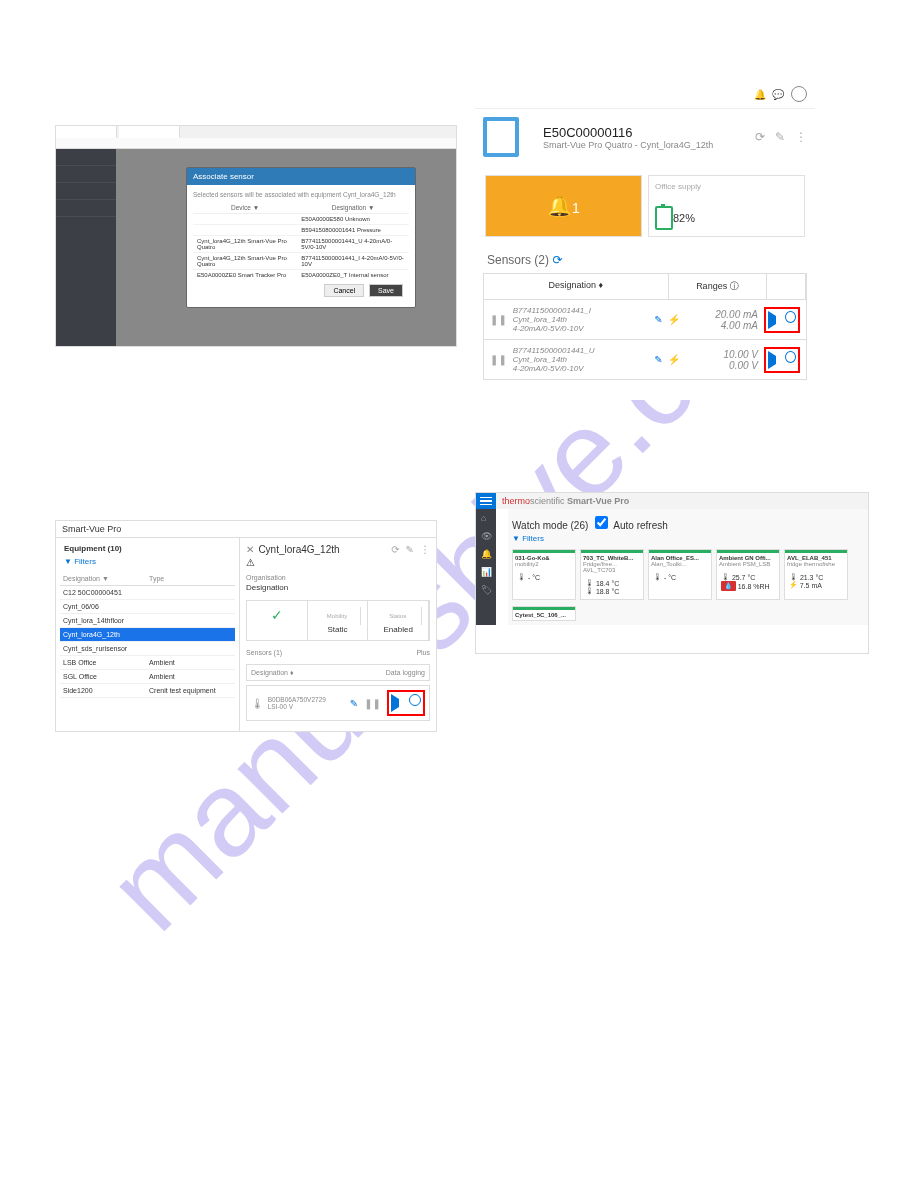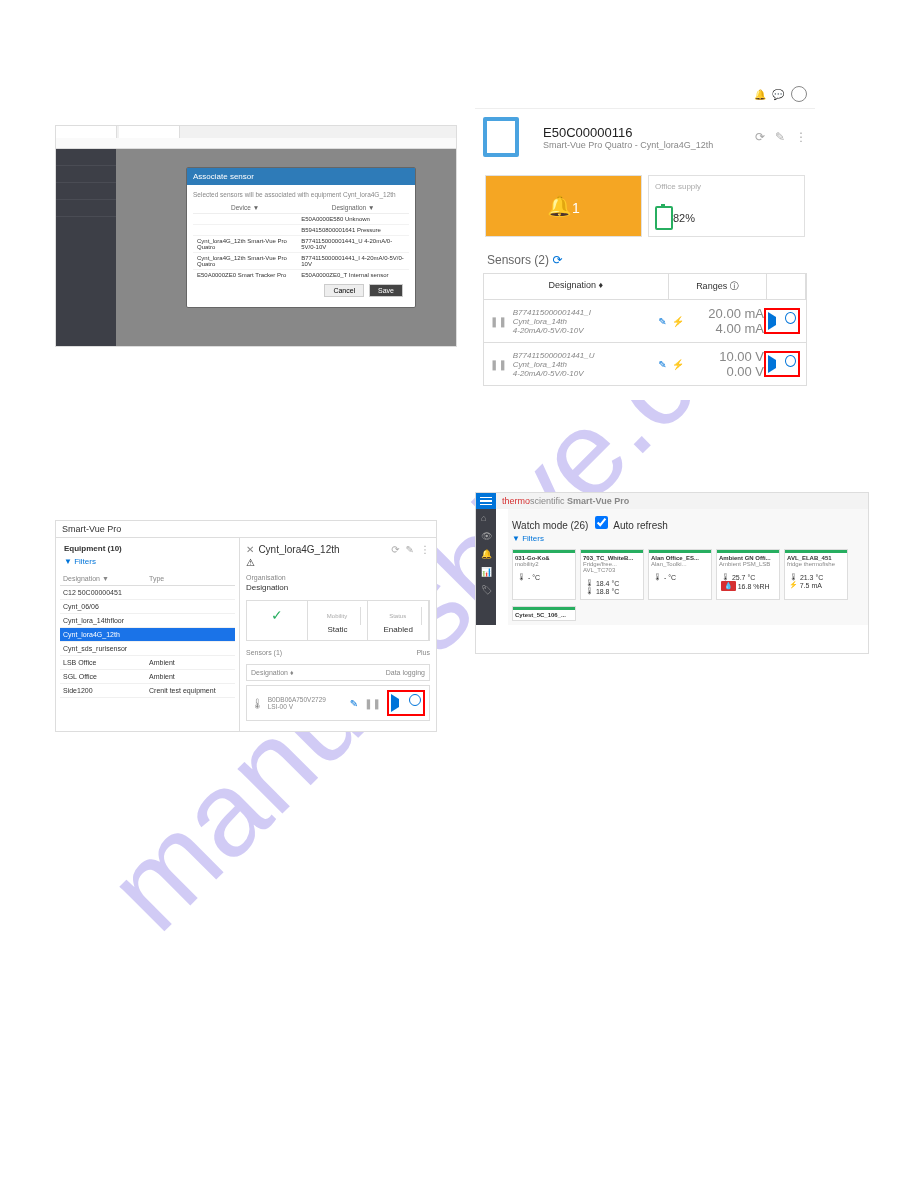--- a/index.html
+++ b/index.html
@@ -39,21 +39,21 @@
   .card .lbl { font-size:8px; color:#aaa; }
   .alarm { background:#f5a623; display:flex; align-items:center; justify-content:center; }
   .bell { font-size:20px; color:#fff; }
   .bat { width:14px; height:20px; border:2px solid #27ae60; border-radius:2px; position:relative; }
   .bat::before { content:''; position:absolute; top:-4px; left:4px; width:4px; height:2px; background:#27ae60; }
   .f2-sens { padding:6px 12px; font-size:12px; color:#666; }
   .f2-tab { display:flex; border:1px solid #ddd; margin:0 8px; }
   .f2-tab div { flex:1; text-align:center; font-size:9px; padding:6px; border-right:1px solid #ddd; }
   .f2-row { display:flex; align-items:center; border:1px solid #ddd; border-top:0; margin:0 8px; padding:6px; }
   .f2-row .d { font-size:8px; color:#888; font-style:italic; flex:2; }
-  .f2-row .r { font-size:13px; color:#888; text-align:right; flex:1; padding-right:0; }
+  .f2-row .r { font-size:10px; color:#888; text-align:right; flex:1; padding-right:6px; font-style:italic; }
   .f2-roww { width:28px; border:2px solid red; display:flex; gap:2px; justify-content:center; padding:2px; }
   .play { width:8px; height:8px; border-left:8px solid #0074d9; border-top:5px solid transparent; border-bottom:5px solid transparent; }
   .spin { width:10px; height:10px; border:1.5px solid #0074d9; border-radius:50%; }
 
   
   .f3 { left: 55px; top: 520px; width: 380px; height: 210px; }
   .f3-bar { height:16px; border-bottom:1px solid #ddd; display:flex; align-items:center; font-size:9px; padding:0 6px; }
   .f3-body { display:flex; height:194px; }
   .f3-left { width:175px; border-right:1px solid #ddd; padding:4px; }
   .f3-left .hd { font-size:8px; padding:2px 4px; }

